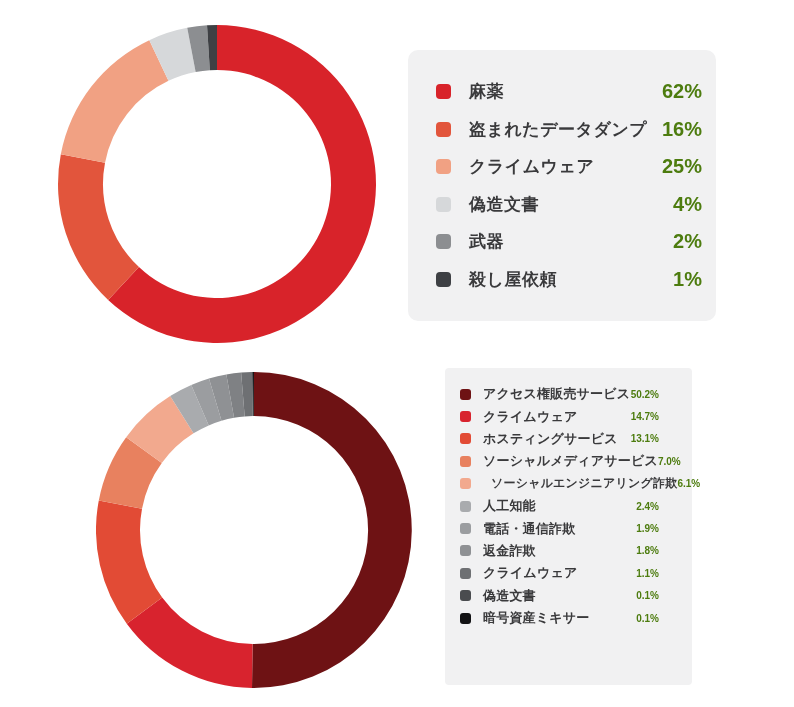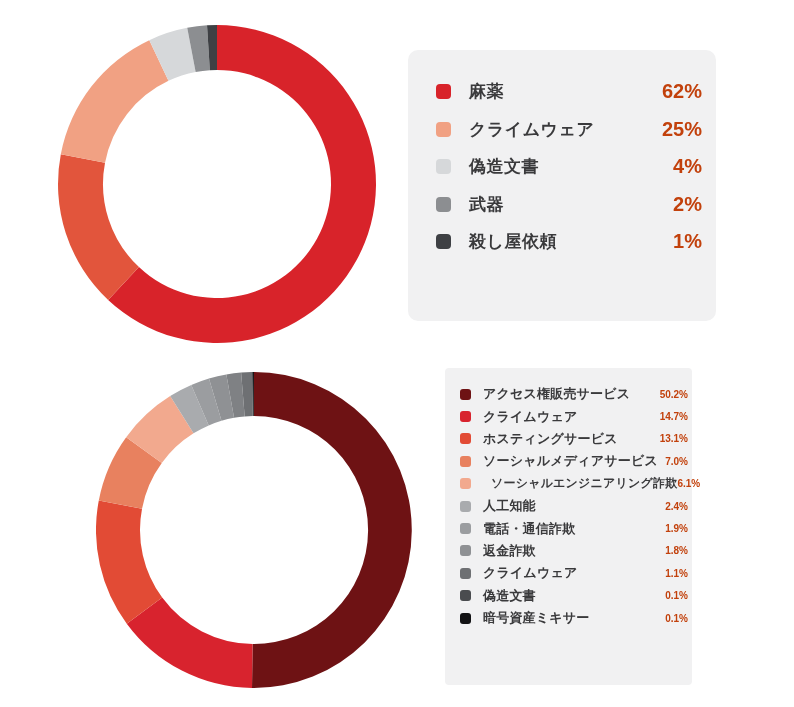--- a/index.html
+++ b/index.html
@@ -17,37 +17,37 @@
   .legend{
     position:absolute;background:#f1f1f2;box-sizing:border-box;
     display:flex;flex-direction:column;
   }
   .legend-top{
     left:408px;top:50px;width:308px;height:271px;border-radius:10px;
     padding:23px 14px 23px 28px;
   }
   .legend-bottom{
     left:445px;top:368px;width:247px;height:317px;border-radius:4px;
-    padding:15px 4px 15px 15px;
+    padding:15px 33px 15px 15px;
   }
   .lrow{display:flex;align-items:center;}
   .legend-top .lrow{height:37.5px;}
   .legend-bottom .lrow{height:22.4px;}
   .legend-bottom .lrow.group-gap{margin-top:0;}
 
   .swatch{flex:0 0 auto;}
   .legend-top .swatch{width:15px;height:15px;border-radius:4px;margin-right:18px;}
   .legend-bottom .swatch{width:11px;height:11px;border-radius:3px;margin-right:12px;}
 
   .llabel{font-weight:700;white-space:nowrap;}
   .legend-top .llabel{font-size:17px;letter-spacing:0.5px;}
   .legend-bottom .llabel{font-size:13px;letter-spacing:0.2px;}
   .legend-bottom .lrow.small .llabel{font-size:12px;margin-left:8px;}
 
-  .lpct{margin-left:auto;font-weight:700;color:#c2410c;white-space:nowrap;}
+  .lpct{margin-left:auto;font-weight:700;color:#4d7c0f;white-space:nowrap;}
   .legend-top .lpct{font-size:20px;}
   .legend-bottom .lpct{font-size:10px;}
 </style>
 </head>
 <body>
 
 <div class="stage">
 
   <svg id="donut-top" class="donut" width="318" height="318" viewBox="0 0 318 318">
       <path d="M159.00,0.00 A159,159 0 1 1 50.16,274.91 L80.96,242.10 A114,114 0 1 0 159.00,45.00 Z" fill="#d8232a"></path>
@@ -71,20 +71,25 @@
       <path d="M145.11,0.53 A158,158 0 0 1 156.01,0.01 L156.57,44.01 A114,114 0 0 0 148.70,44.38 Z" fill="#6e7073"></path>
       <path d="M156.01,0.01 A158,158 0 0 1 157.01,0.00 L157.28,44.00 A114,114 0 0 0 156.57,44.01 Z" fill="#4a4c4f"></path>
       <path d="M157.01,0.00 A158,158 0 0 1 158.00,0.00 L158.00,44.00 A114,114 0 0 0 157.28,44.00 Z" fill="#121214"></path>
     </svg>
 
   <div class="legend legend-top">
     <div class="lrow">
       <span class="swatch" style="background: rgb(216, 35, 42);"></span>
       <span class="llabel">麻薬</span>
       <span class="lpct">62%</span>
+    </div>
+    <div class="lrow">
+      <span class="swatch" style="background: rgb(226, 85, 60);"></span>
+      <span class="llabel">盗まれたデータダンプ</span>
+      <span class="lpct">16%</span>
     </div>
     <div class="lrow">
       <span class="swatch" style="background: rgb(241, 161, 131);"></span>
       <span class="llabel">クライムウェア</span>
       <span class="lpct">25%</span>
     </div>
     <div class="lrow">
       <span class="swatch" style="background: rgb(214, 216, 218);"></span>
       <span class="llabel">偽造文書</span>
       <span class="lpct">4%</span>

